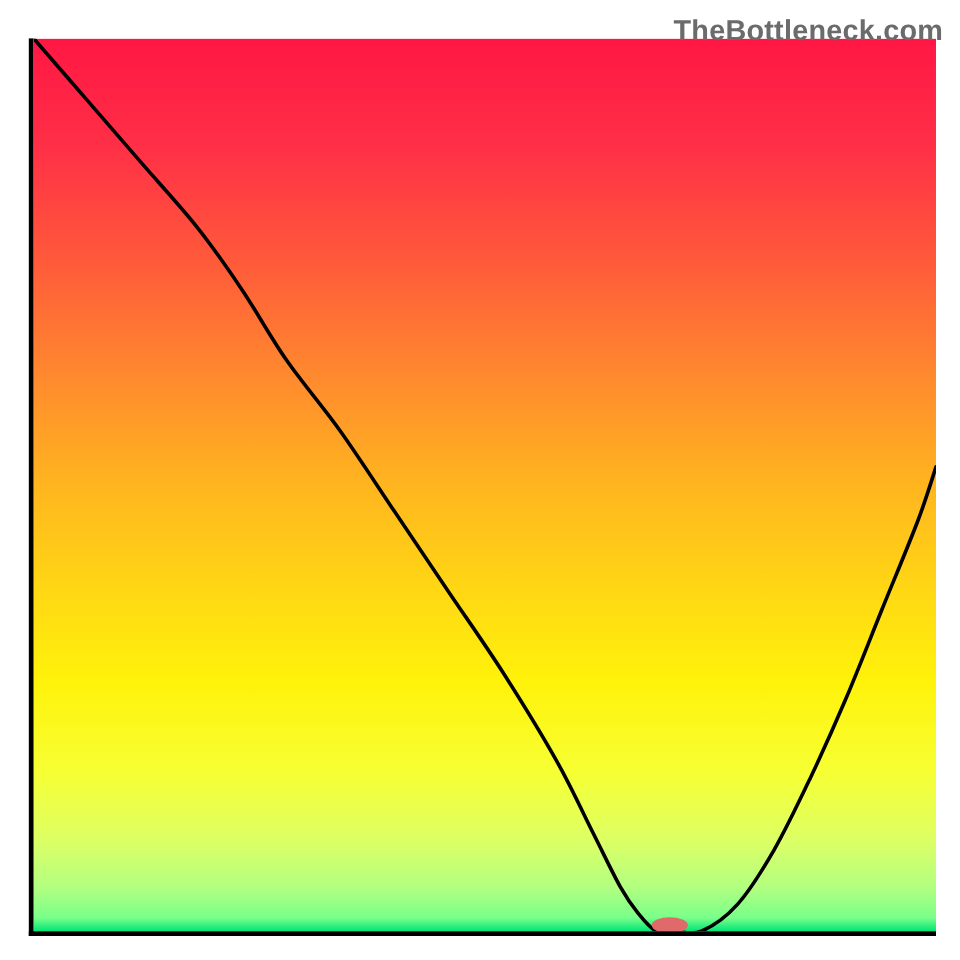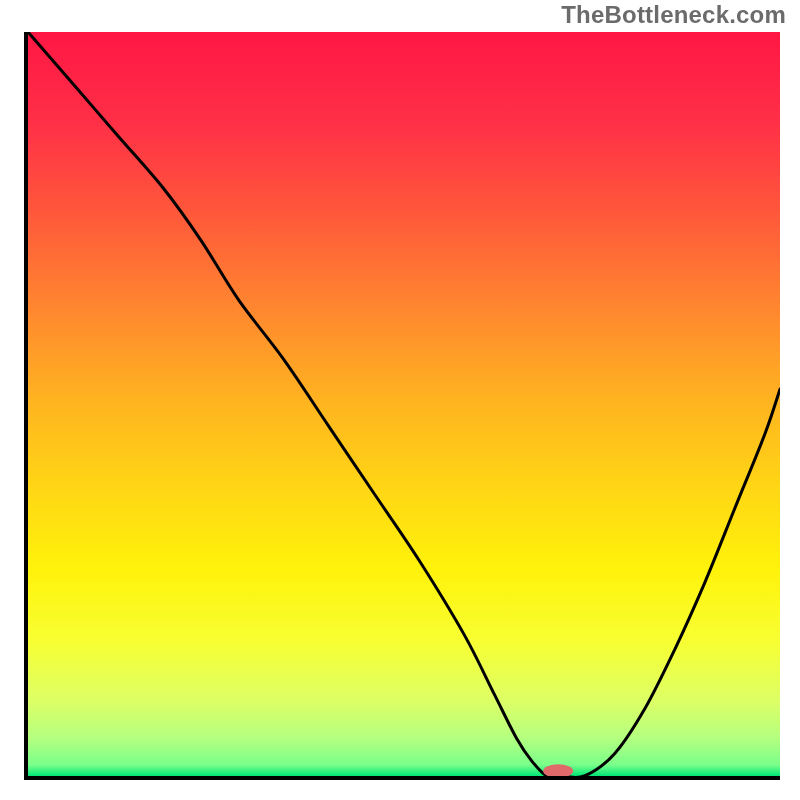--- a/index.html
+++ b/index.html
@@ -11,21 +11,21 @@
     font-family: Arial, Helvetica, sans-serif;
     overflow: hidden;
   }
   .stage {
     position: relative;
     width: 800px;
     height: 800px;
   }
   .watermark {
     position: absolute;
-    top: 1px;
+    top: 12px;
     right: 14px;
     font-size: 24px;
     font-weight: 600;
     color: #6b6b6b;
     letter-spacing: 0.2px;
     z-index: 10;
   }
   .plot-area {
     position: absolute;
     left: 24px;

